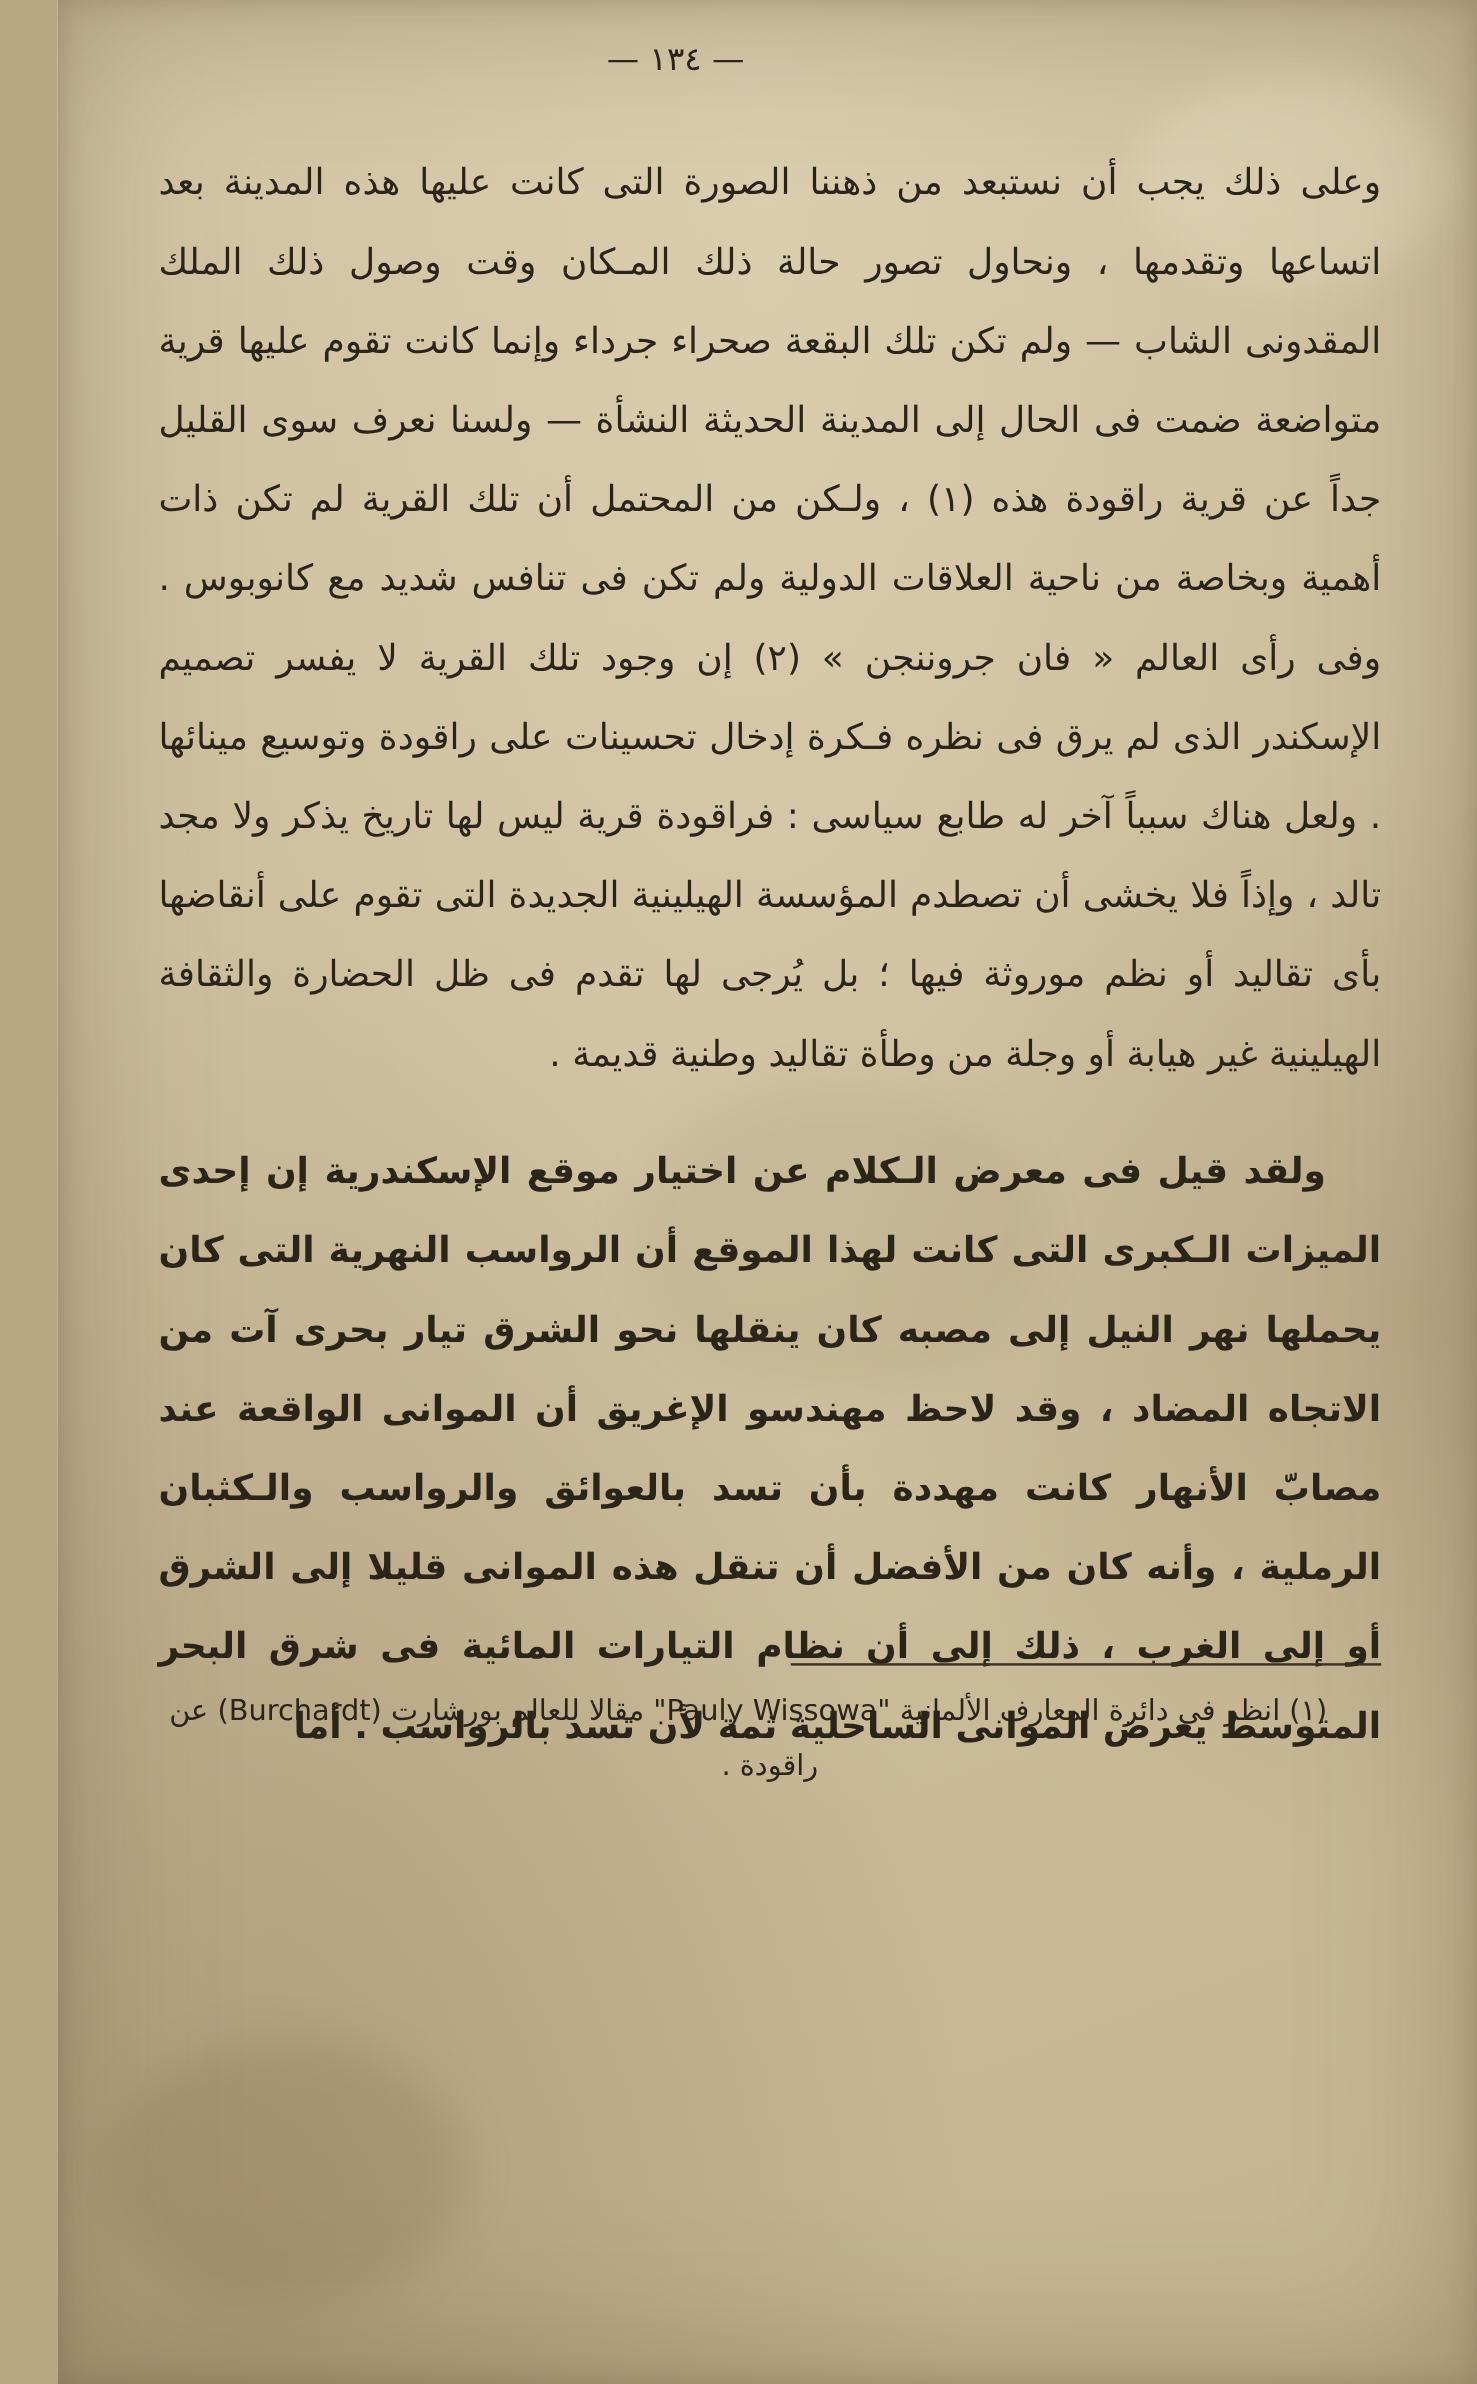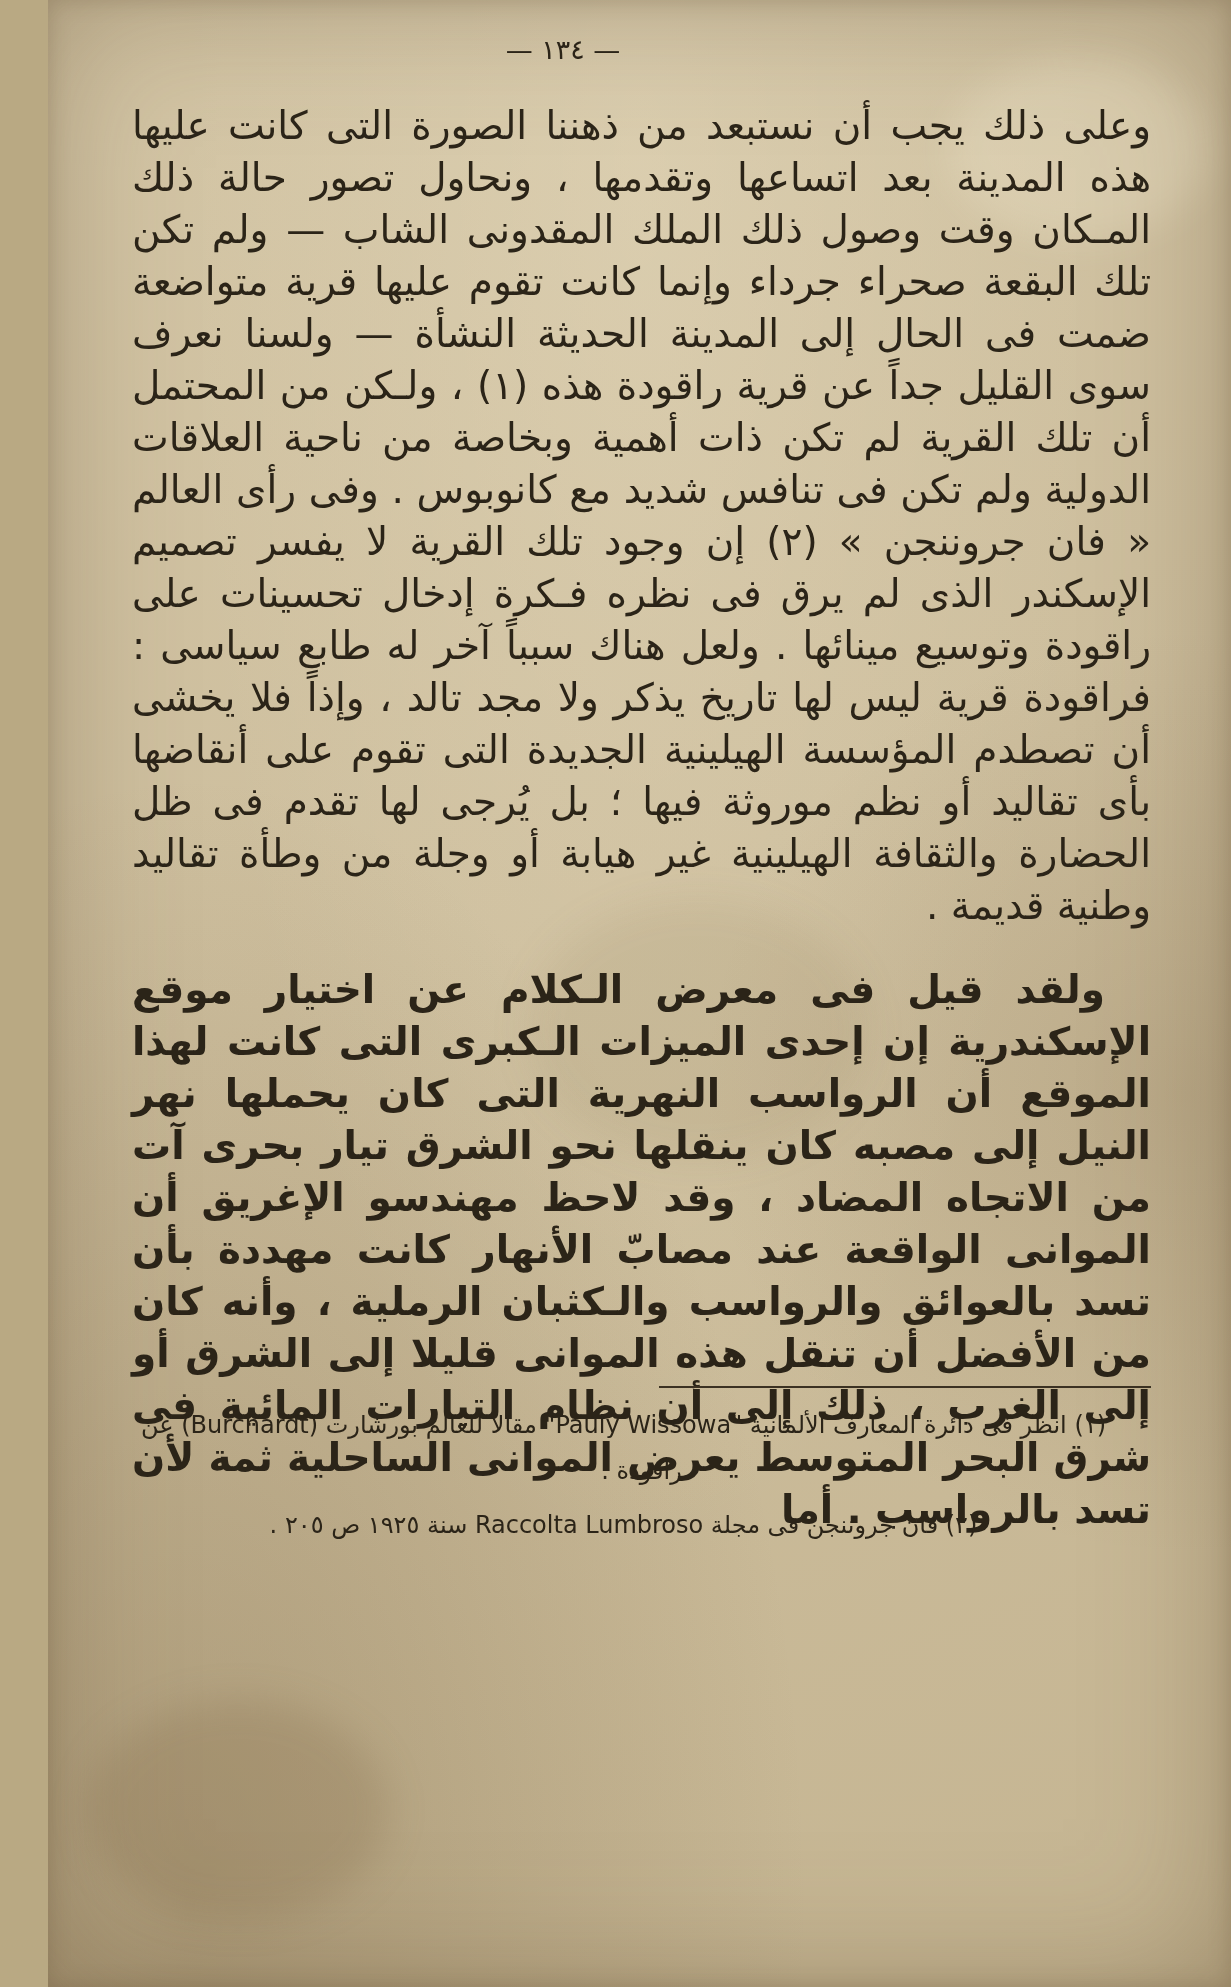--- a/index.html
+++ b/index.html
@@ -44,27 +44,27 @@
     left: 0;
     width: 1030px;
     text-align: center;
     font-size: 27px;
     letter-spacing: 3px;
     direction: rtl;
   }
 
   .text-block {
     position: absolute;
-    top: 100px;
+    top: 120px;
     right: 80px;
     left: 84px;
     direction: rtl;
     text-align: justify;
-    font-size: 39px;
-    line-height: 52px;
+    font-size: 30px;
+    line-height: 66px;
   }
   .text-block p { margin: 0; }
   .text-block p + p { margin-top: 32px; }
   .text-block p.indent { text-indent: 46px; font-weight: bold; }
 
   .footnotes {
     position: absolute;
     top: 1386px;
     right: 80px;
     left: 84px;
@@ -95,16 +95,15 @@
   <div class="page-number">— ١٣٤ —</div>
 
   <div class="text-block">
     <p>وعلى ذلك يجب أن نستبعد من ذهننا الصورة التى كانت عليها هذه المدينة بعد اتساعها وتقدمها ، ونحاول تصور حالة ذلك المـكان وقت وصول ذلك الملك المقدونى الشاب — ولم تكن تلك البقعة صحراء جرداء وإنما كانت تقوم عليها قرية متواضعة ضمت فى الحال إلى المدينة الحديثة النشأة — ولسنا نعرف سوى القليل جداً عن قرية راقودة هذه (١) ، ولـكن من المحتمل أن تلك القرية لم تكن ذات أهمية وبخاصة من ناحية العلاقات الدولية ولم تكن فى تنافس شديد مع كانوبوس . وفى رأى العالم « فان جروننجن » (٢) إن وجود تلك القرية لا يفسر تصميم الإسكندر الذى لم يرق فى نظره فـكرة إدخال تحسينات على راقودة وتوسيع مينائها . ولعل هناك سبباً آخر له طابع سياسى : فراقودة قرية ليس لها تاريخ يذكر ولا مجد تالد ، وإذاً فلا يخشى أن تصطدم المؤسسة الهيلينية الجديدة التى تقوم على أنقاضها بأى تقاليد أو نظم موروثة فيها ؛ بل يُرجى لها تقدم فى ظل الحضارة والثقافة الهيلينية غير هيابة أو وجلة من وطأة تقاليد وطنية قديمة .</p>
     <p class="indent">ولقد قيل فى معرض الـكلام عن اختيار موقع الإسكندرية إن إحدى الميزات الـكبرى التى كانت لهذا الموقع أن الرواسب النهرية التى كان يحملها نهر النيل إلى مصبه كان ينقلها نحو الشرق تيار بحرى آت من الاتجاه المضاد ، وقد لاحظ مهندسو الإغريق أن الموانى الواقعة عند مصابّ الأنهار كانت مهددة بأن تسد بالعوائق والرواسب والـكثبان الرملية ، وأنه كان من الأفضل أن تنقل هذه الموانى قليلا إلى الشرق أو إلى الغرب ، ذلك إلى أن نظام التيارات المائية فى شرق البحر المتوسط يعرض الموانى الساحلية ثمة لأن تسد بالرواسب . أما</p>
   </div>
 
   <div class="footnotes">
     <div class="footnote-divider"></div>
     <div class="footnote">(١) انظر فى دائرة المعارف الألمانية "Pauly Wissowa" مقالا للعالم بورشارت (Burchardt) عن راقودة .</div>
-    <div class="footnote">(٢) فان جروننجن فى مجلة Raccolta Lumbroso سنة ١٩٢٥ ص ٢٠٥ .</div>
   </div>
 
 </div>
 
 </body></html>

